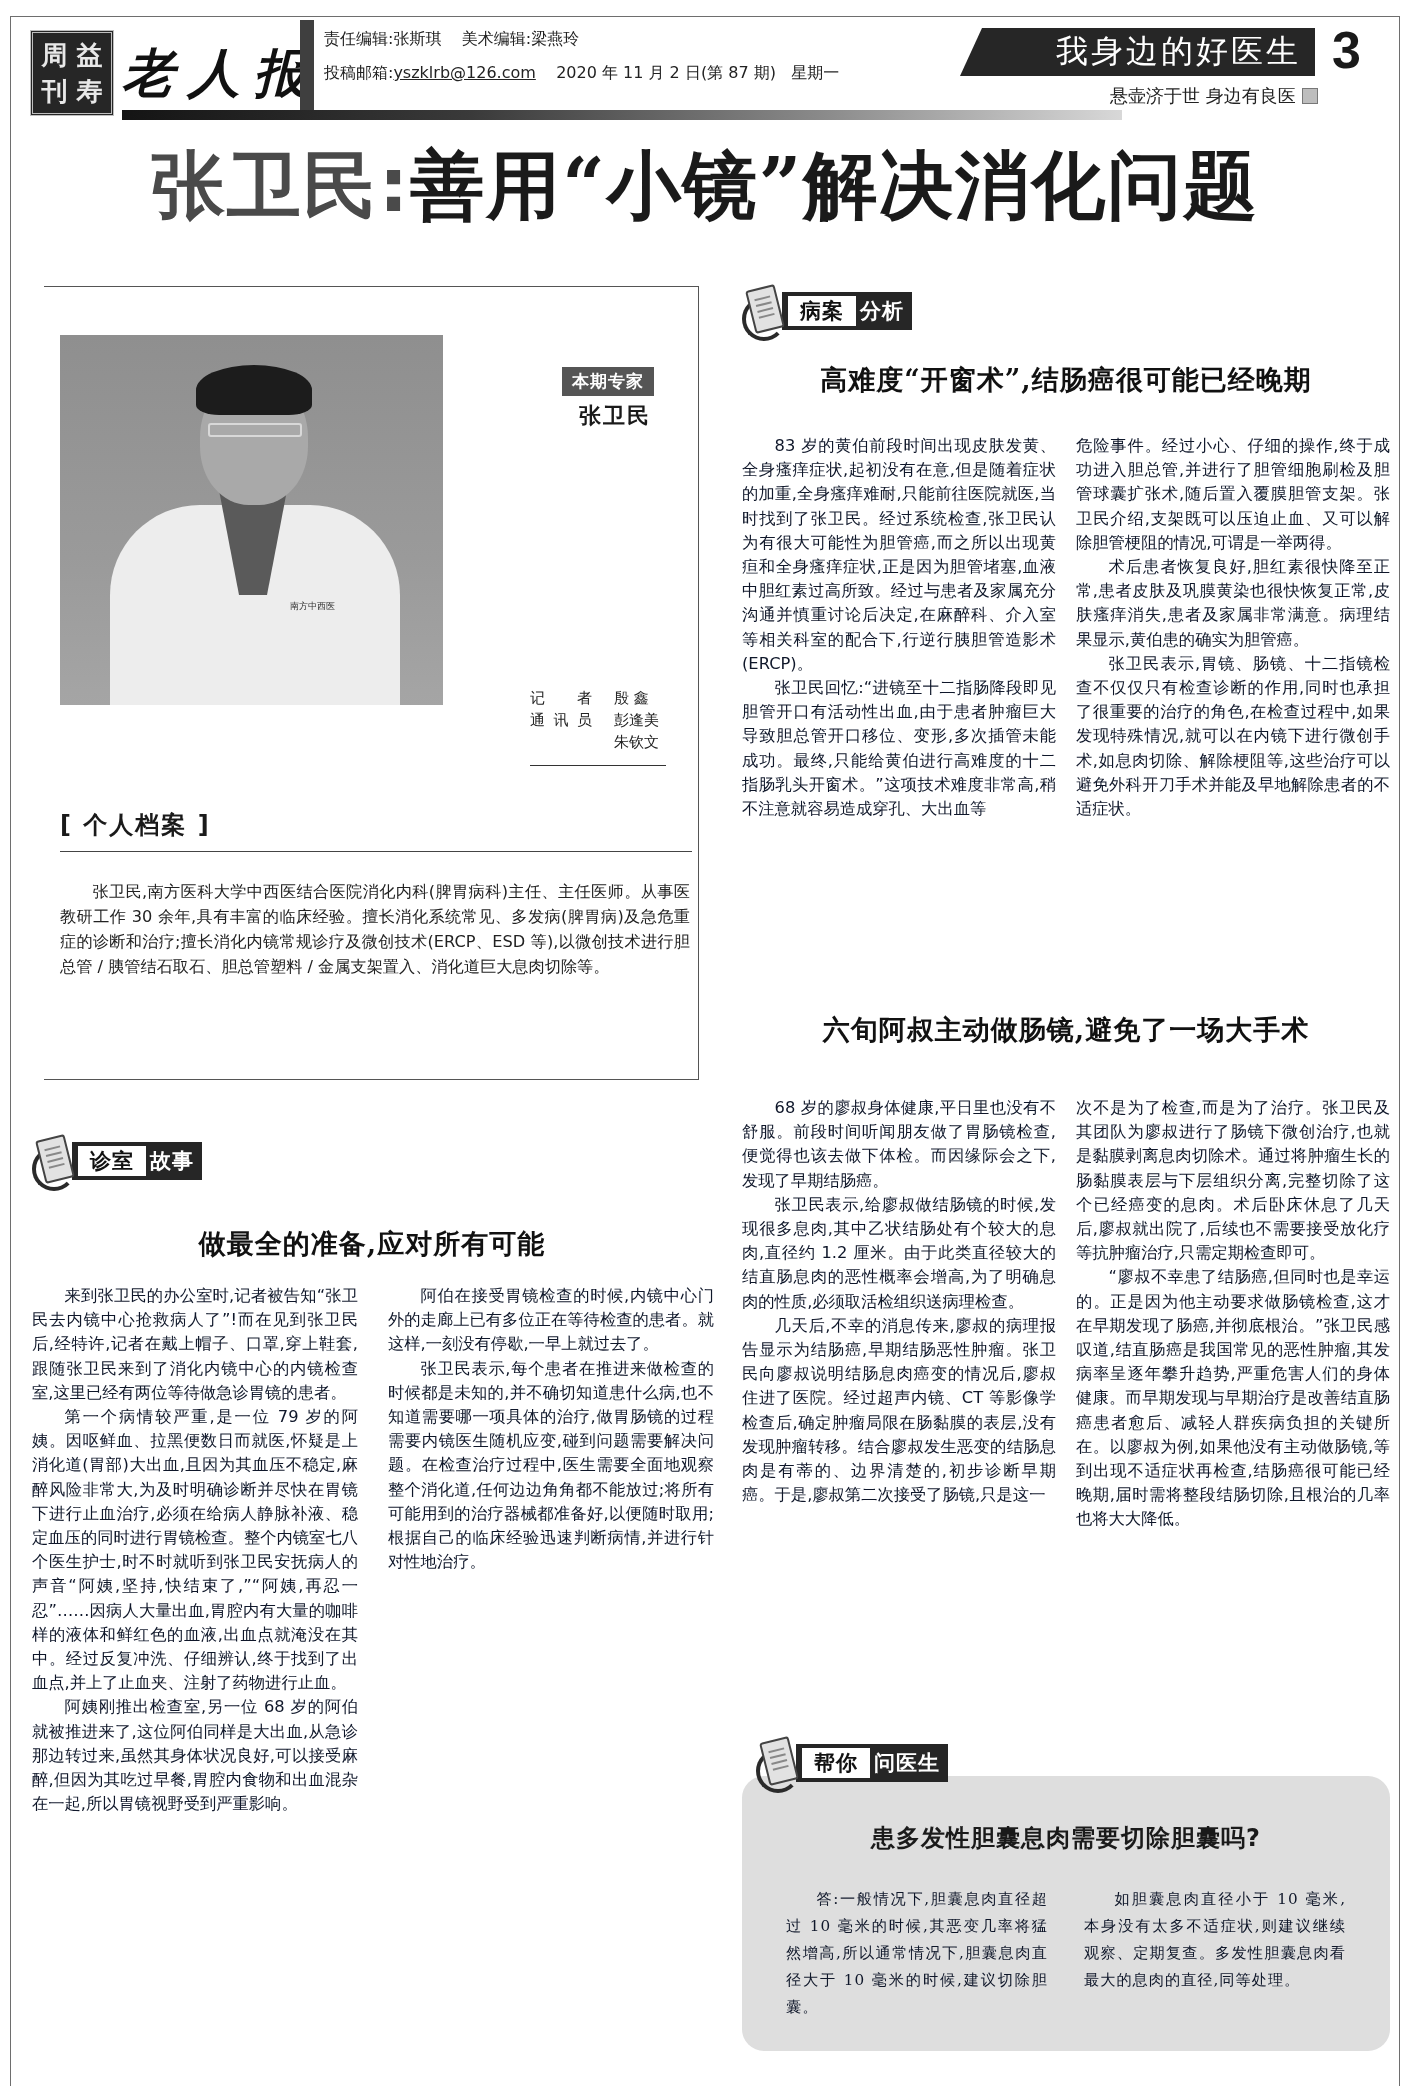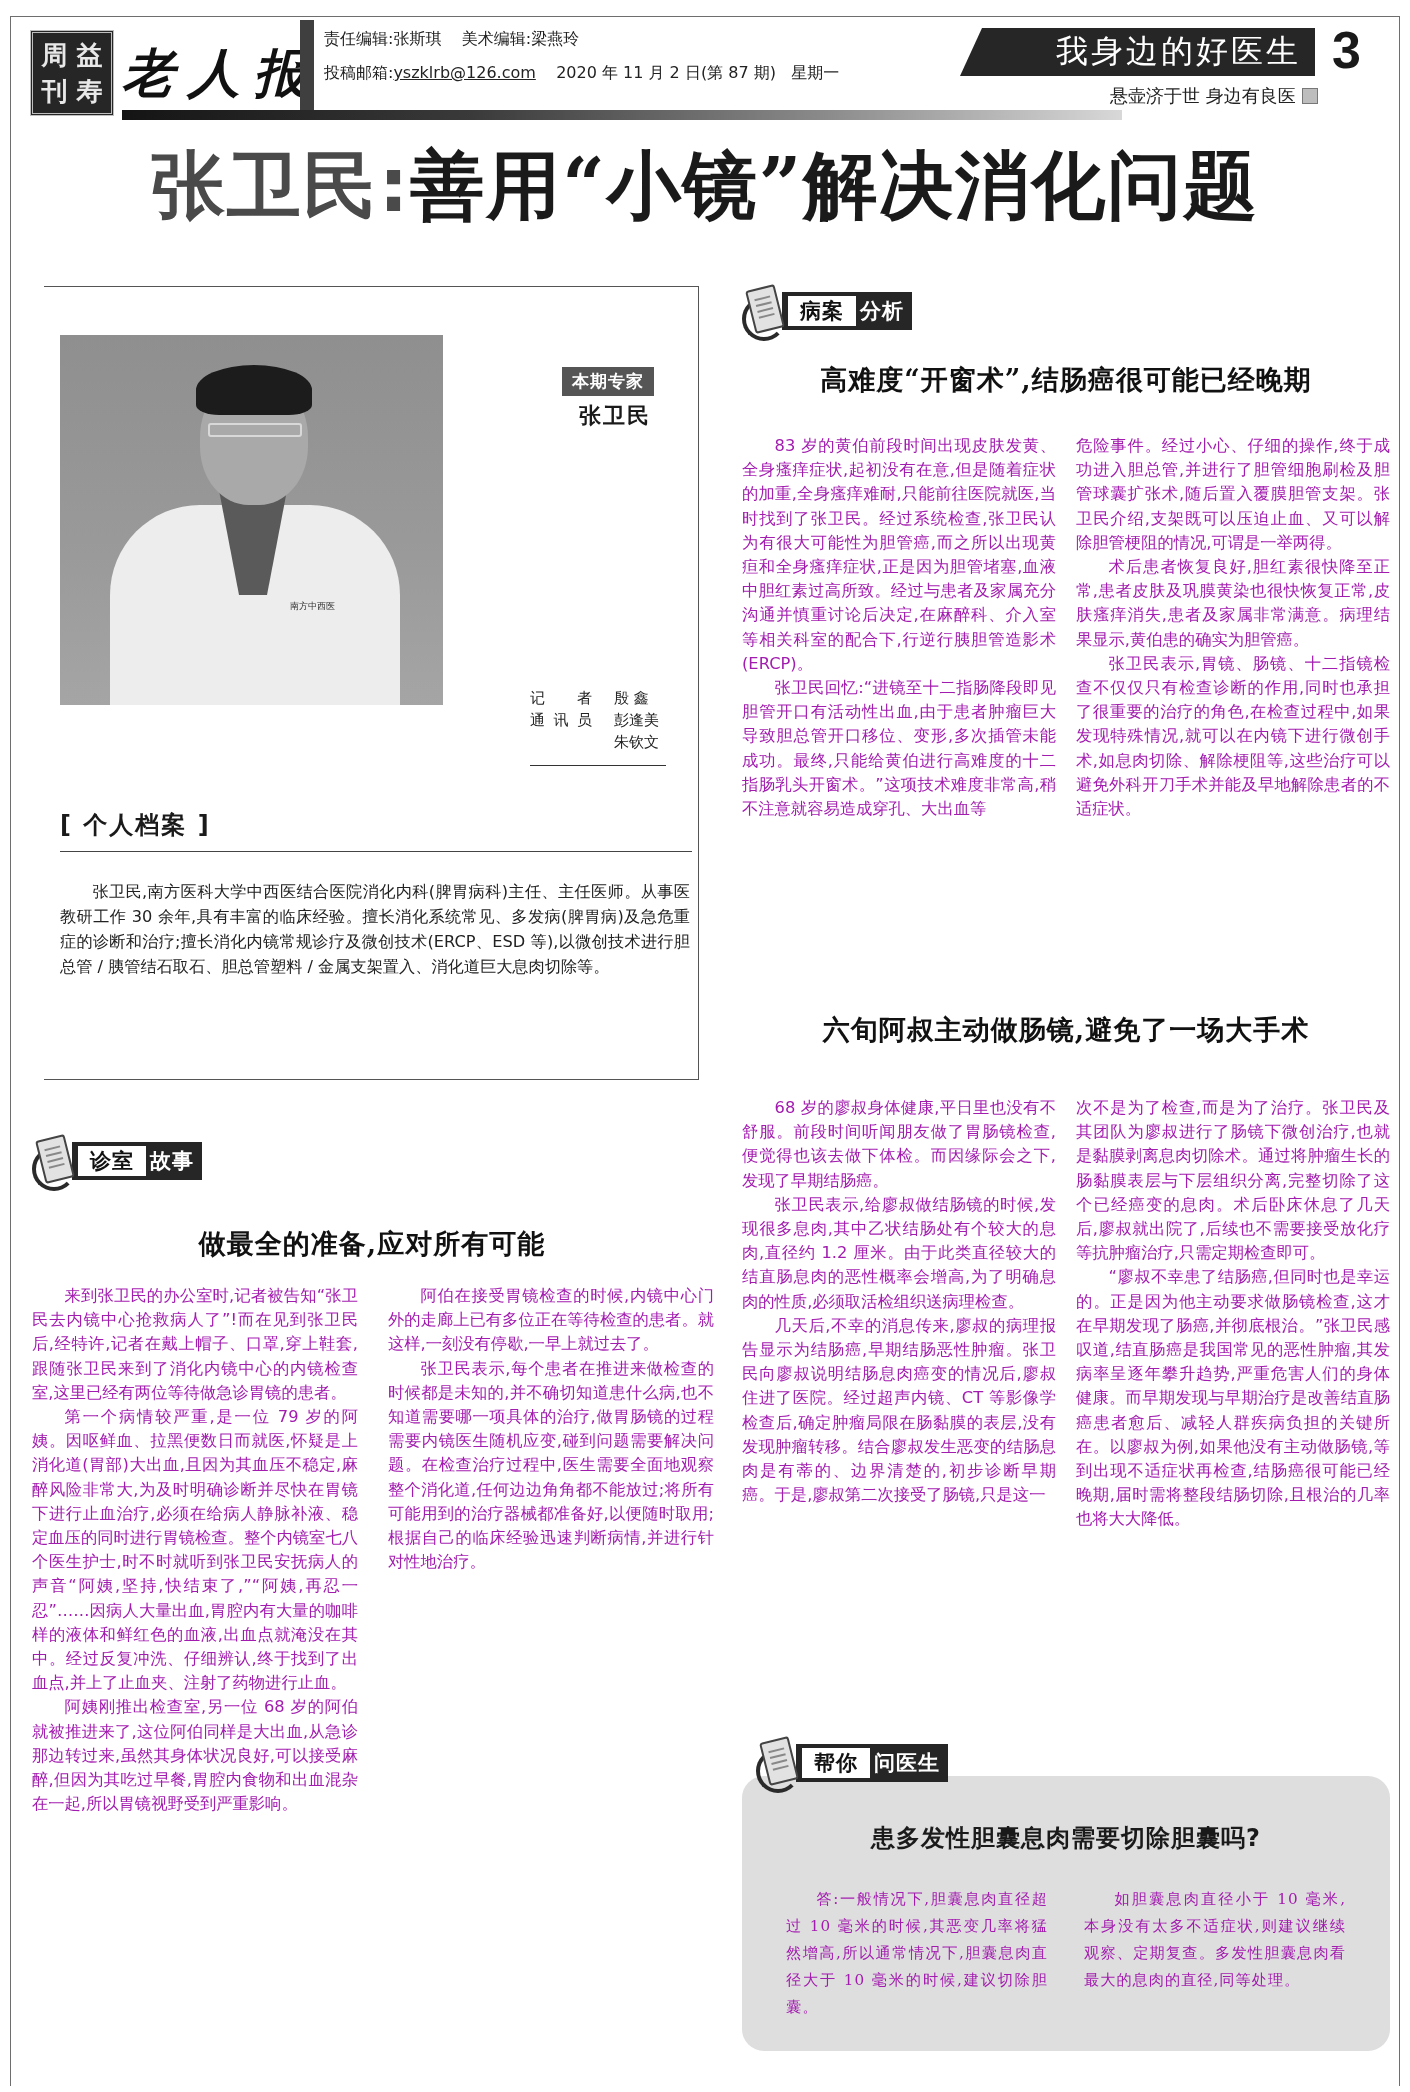--- a/index.html
+++ b/index.html
@@ -54,21 +54,21 @@
   .col-label .clip-icon .board { position: absolute; left: 8px; top: 4px; width: 30px; height: 44px; background: #e2e2e2; border: 2px solid #444; border-radius: 3px; transform: rotate(-14deg); }
   .col-label .clip-icon .board::before { content: ""; position: absolute; left: 5px; top: 8px; width: 16px; height: 2px; background: #888; box-shadow: 0 6px 0 #888, 0 12px 0 #888, 0 18px 0 #888; }
   .col-label .clip-icon .ring { position: absolute; left: 0; top: 14px; width: 44px; height: 44px; border: 4px solid #2a2a2a; border-radius: 50%; border-right-color: transparent; border-top-color: transparent; }
   .col-label .label-box { background: #262626; height: 38px; display: flex; align-items: center; padding: 0 8px 0 6px; gap: 4px; }
   .col-label .label-box .w { background: #fff; color: #111; font-size: 21px; font-weight: bold; padding: 1px 12px; letter-spacing: 1px; }
   .col-label .label-box .b { color: #fff; font-size: 21px; font-weight: bold; letter-spacing: 1px; }
 
   .article-title { position: absolute; font-family: "DejaVu Serif", serif; font-weight: bold; font-size: 27px; text-align: center; letter-spacing: 1px; color: #111; }
 
   .cols { position: absolute; display: flex; justify-content: space-between; }
-  .col { font-size: 16.3px; line-height: 24.2px; text-align: justify; color: #a21caf; }
+  .col { font-size: 16.3px; line-height: 24.2px; text-align: justify; color: #0f172a; }
   .col p { text-indent: 2em; }
   .col p.cont { text-indent: 0; }
 
   
   .ask-box { position: absolute; left: 742px; top: 1776px; width: 648px; height: 275px; background: #dedede; border-radius: 22px; }
   .ask-title { position: absolute; left: 742px; top: 1822px; width: 648px; text-align: center; font-size: 24px; font-weight: bold; letter-spacing: 1px; }
   .ask-cols { position: absolute; left: 786px; top: 1886px; width: 560px; display: flex; justify-content: space-between; }
   .ask-cols .col { width: 262px; font-family: "DejaVu Serif", serif; font-size: 15.2px; line-height: 27px; letter-spacing: 1px; }
 </style>
 </head>

